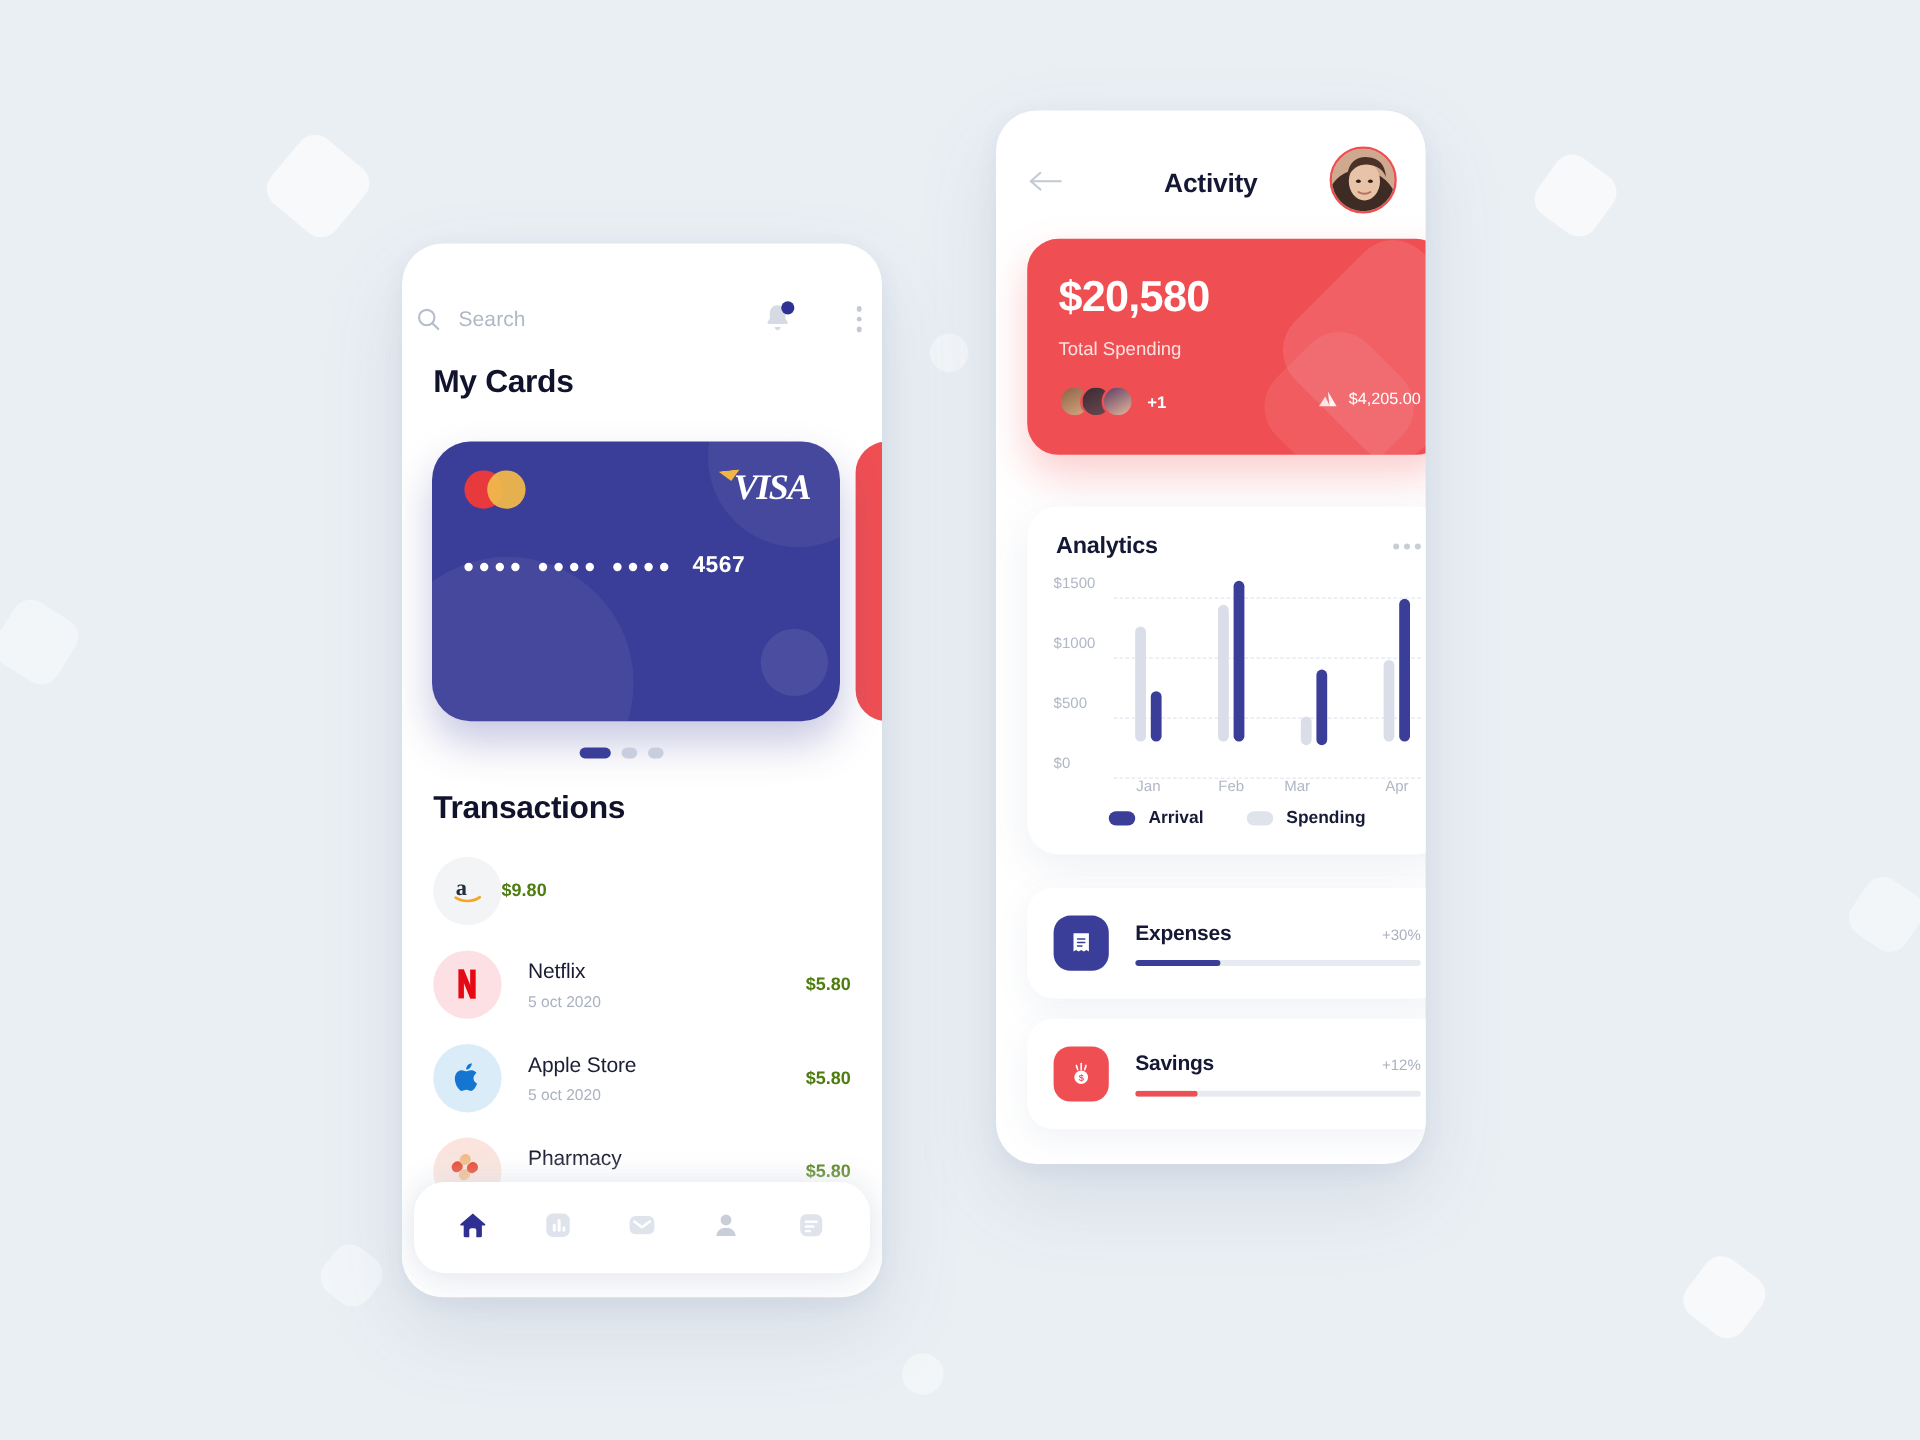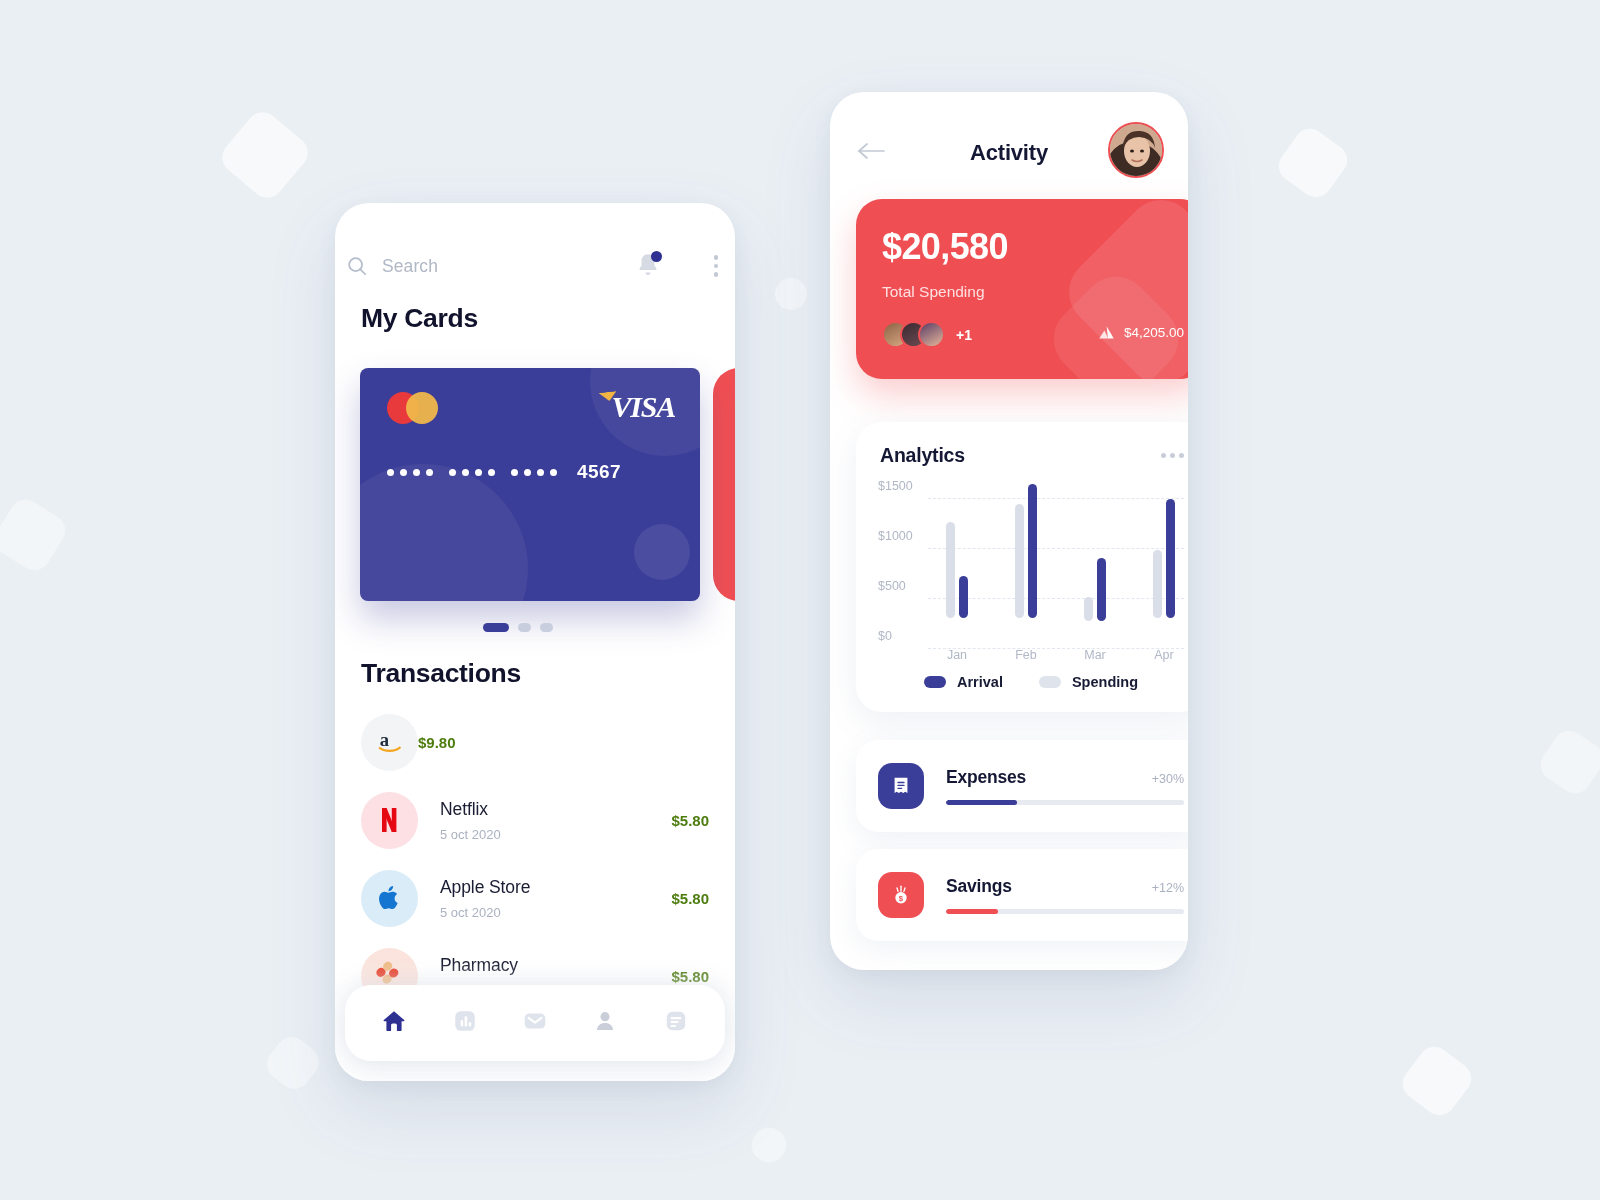--- a/index.html
+++ b/index.html
@@ -75,21 +75,21 @@
   
   .card-stage { position: absolute; left: 0; top: 165px; width: 100%; height: 250px; }
   .card-red {
     position: absolute; left: 378px; top: 0px;
     width: 320px; height: 233px;
     background: #ef4f53; border-radius: 26px;
   }
   .card-main {
     position: absolute; left: 25px; top: 0;
     width: 340px; height: 233px;
-    background: #3b3e98; border-radius: 8px;
+    background: #3b3e98; border-radius: 32px;
     overflow: hidden;
     box-shadow: 0 18px 34px rgba(59,62,152,.28);
   }
   .card-blob {
     position: absolute; border-radius: 50%;
     background: rgba(255,255,255,.055);
   }
   .cb1 { width: 210px; height: 210px; left: -42px; top: 96px; }
   .cb2 { width: 150px; height: 150px; left: 230px; top: -62px; }
   .cb3 { width: 56px; height: 56px; left: 274px; top: 156px; background: rgba(255,255,255,.08); }
@@ -540,21 +540,21 @@
       <div class="bar arr" style="left:150px;top:4px;height:134px;"></div>
 
       <div class="bar spd" style="left:206px;top:117px;height:24px;"></div>
       <div class="bar arr" style="left:219px;top:78px;height:63px;"></div>
 
       <div class="bar spd" style="left:275px;top:70px;height:68px;"></div>
       <div class="bar arr" style="left:288px;top:19px;height:119px;"></div>
 
       <div class="xtick" style="left:79px;text-align:right;">Jan</div>
       <div class="xtick" style="left:148px;">Feb</div>
-      <div class="xtick" style="left:217px;">Mar</div>
+      <div class="xtick" style="left:203px;">Mar</div>
       <div class="xtick" style="left:286px;">Apr</div>
     </div>
 
     <div class="legend">
       <div class="lg">
         <span class="sw" style="background:#3b3e98;"></span>
         <span class="lb">Arrival</span>
       </div>
       <div class="lg">
         <span class="sw" style="background:#dfe3ec;"></span>

